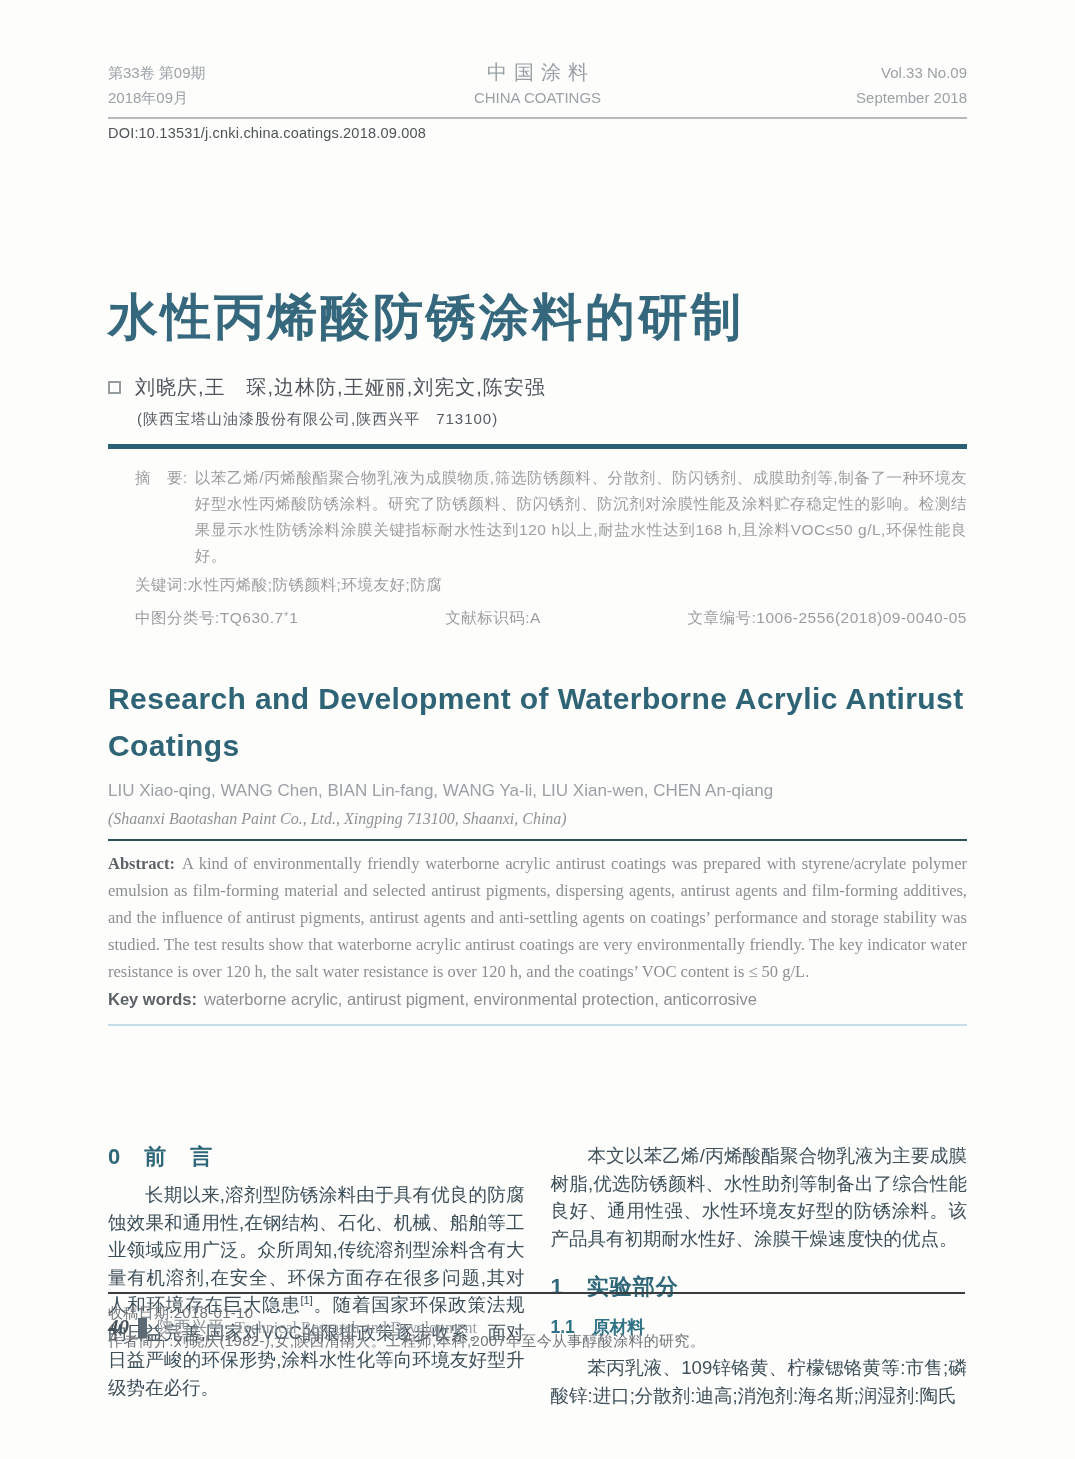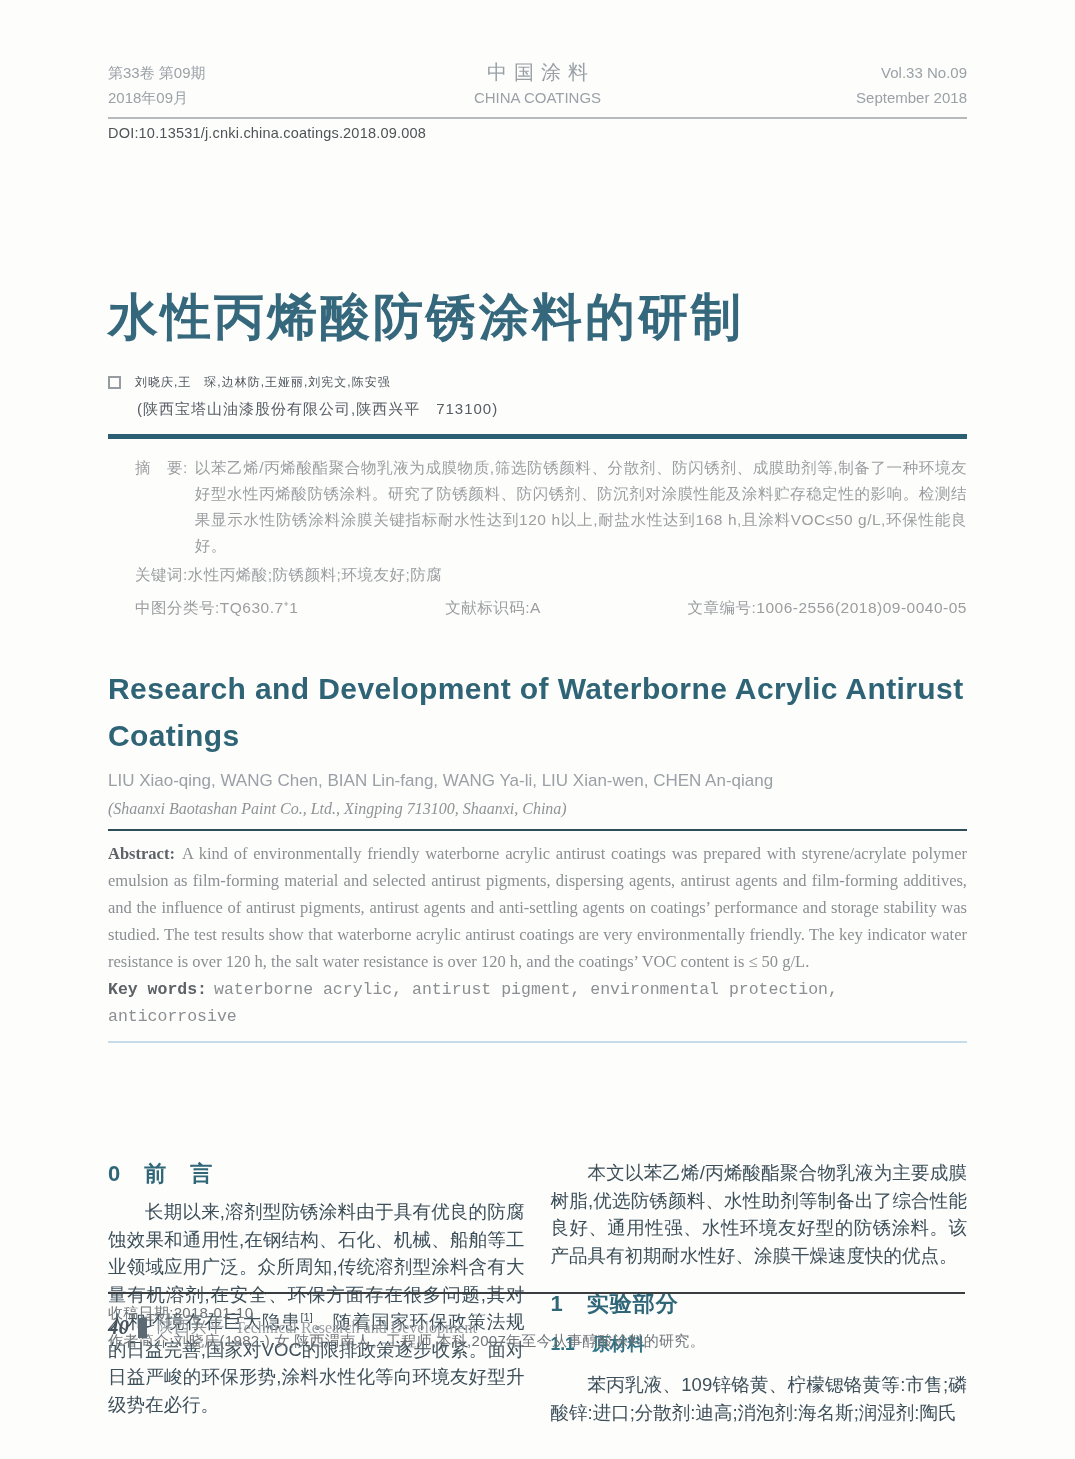--- a/index.html
+++ b/index.html
@@ -22,21 +22,21 @@
   .h-right { text-align: right; }
   .h-center { text-align: center; }
   .h-cn { font-size: 20px; letter-spacing: 7px; padding-left: 7px; color: #99a0a5; }
   .header-rule { height: 2px; background: #b6babd; margin-top: 7px; }
   .doi { margin-top: 6px; font-size: 14.5px; color: #4e5357; letter-spacing: 0.2px; }
 
   
   .title-cn { margin-top: 144px; font-size: 50px; font-weight: bold;
               color: #35687C; letter-spacing: 3px; line-height: 1.3; }
   .authors-cn { margin-top: 24px; display: flex; align-items: center;
-                font-size: 12px; color: #4e555c; letter-spacing: 1px; }
+                font-size: 20px; color: #4e555c; letter-spacing: 1px; }
   .author-square { width: 13px; height: 13px; border: 2px solid #979ca1;
                    margin-right: 14px; flex: 0 0 auto; }
   .affil-cn { margin-top: 9px; padding-left: 29px; font-size: 15px; color: #565c63; letter-spacing: 1px; }
   .teal-bar { margin-top: 15px; height: 5px; background: #2C5F73; }
 
   
   .abstract-block { margin-top: 16px; padding-left: 27px; font-size: 15.5px;
                     color: #9b9da0; letter-spacing: 0.5px; }
   .abs-row { display: flex; }
   .abs-label { flex: 0 0 auto; margin-right: 7px; white-space: pre; line-height: 26px; }
@@ -48,21 +48,21 @@
   .title-en { margin-top: 44px; font-size: 30px; line-height: 47px; font-weight: bold;
               color: #2F6476; letter-spacing: 0.4px; }
   .authors-en { margin-top: 12px; font-size: 17px; color: #9aa0a5; }
   .affil-en { margin-top: 9px; font-family: "Liberation Serif", serif; font-style: italic;
               font-size: 16px; color: #8f9296; }
   .rule-dark { margin-top: 11px; height: 2px; background: #2E4E5A; }
 
   .abstract-en { margin-top: 9px; font-family: "Liberation Serif", serif; font-size: 16.5px;
                  line-height: 27px; color: #8b8e92; text-align: justify; }
   .abstract-en .lbl, .kw-en .lbl { font-weight: bold; color: #5d6267; margin-right: 7px; }
-  .kw-en { margin-top: 1px; font-family: Liberation Mono, monospace; font-size: 16.5px;
+  .kw-en { margin-top: 1px; font-family: Liberation Sans, sans-serif; font-size: 16.5px;
            line-height: 27px; color: #8b8e92; }
   .rule-teal { margin-top: 11px; height: 2px; background: #2B5A6C;
                border-bottom: 2px solid #C4DDE8; }
 
   
   .columns { margin-top: 116px; display: flex; gap: 26px; }
   .col { flex: 1; min-width: 0; }
   .body-p { font-size: 18.5px; line-height: 27.5px; color: #3D4F59;
             text-align: justify; text-indent: 2em; }
   .section-h { font-size: 22px; font-weight: bold; color: #2F6779;

